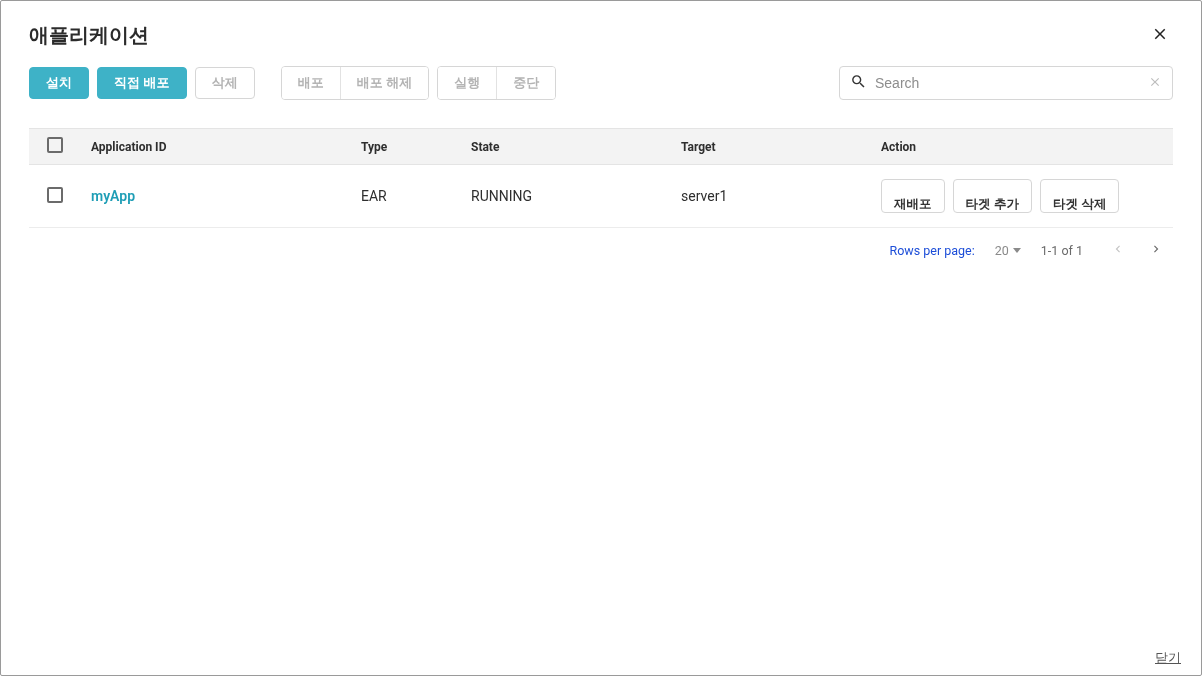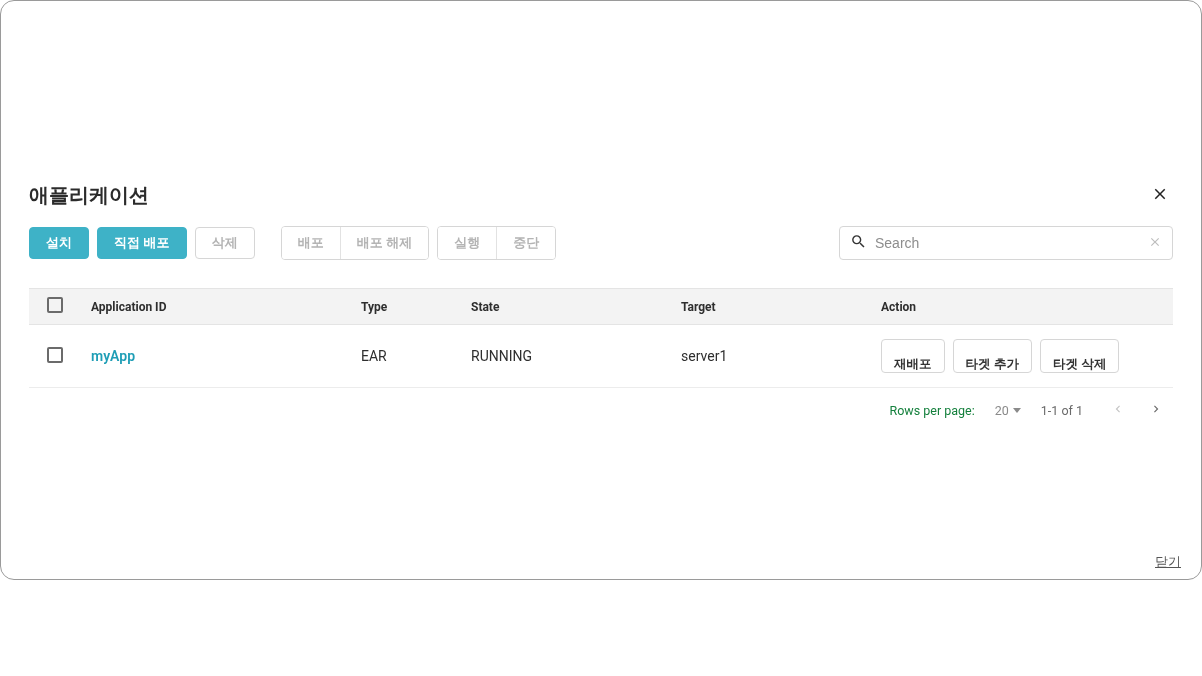--- a/index.html
+++ b/index.html
@@ -3,28 +3,27 @@
 <meta charset="utf-8">
 <style>
   * { box-sizing: border-box; margin: 0; padding: 0; }
   body {
     font-family: -apple-system, BlinkMacSystemFont, "Segoe UI", Roboto, "Helvetica Neue", Arial, sans-serif;
     background: #fff;
     color: #212529;
   }
   .modal {
     width: 1202px;
-    height: 580px;
+    height: 676px;
     border: 1px solid #9a9a9a;
-    border-radius: 14px;
+    border-radius: 2px;
     position: relative;
     display: flex;
     flex-direction: column;
     background: #fff;
-    justify-content: center;
   }
   .modal-header {
     display: flex;
     align-items: center;
     justify-content: space-between;
     padding: 20px 28px 0 28px;
   }
   .modal-title {
     font-size: 20px;
     font-weight: 700;
@@ -175,21 +174,21 @@
   }
   .pagination {
     display: flex;
     align-items: center;
     justify-content: flex-end;
     gap: 20px;
     padding: 14px 10px 0 0;
     font-size: 12.5px;
     color: #8a8a8a;
   }
-  .pagination .rpp { color: #15803d; margin-left: 24px; }
+  .pagination .rpp { color: #1d4ed8; margin-left: 24px; }
   .pagination .rpp-value {
     display: inline-flex;
     align-items: center;
     gap: 4px;
     cursor: pointer;
   }
   .pagination .range { color: #6a6a6a; }
   .page-nav {
     display: flex;
     gap: 24px;

